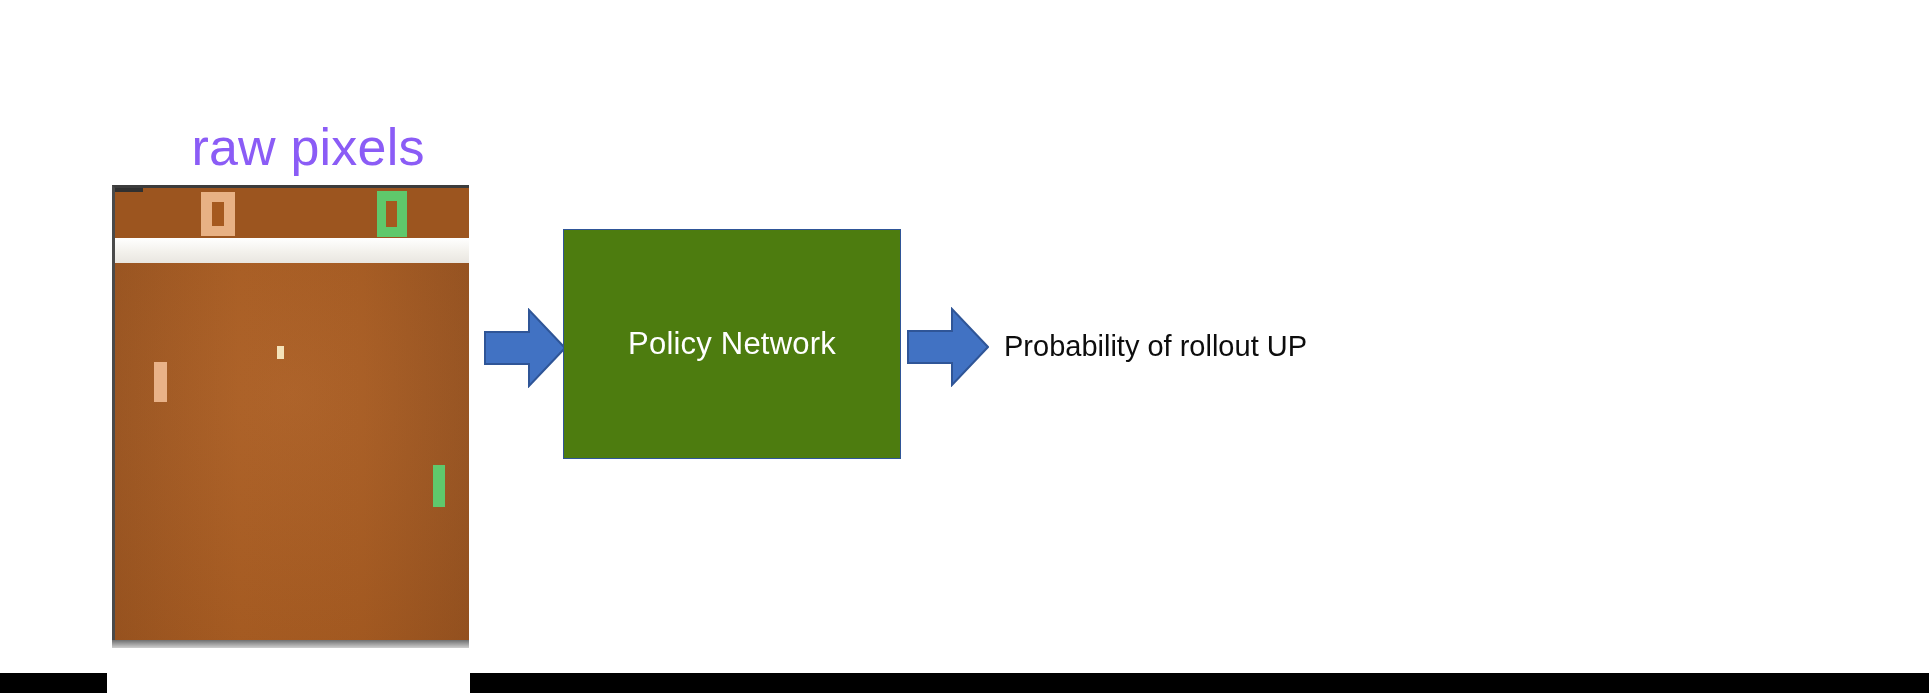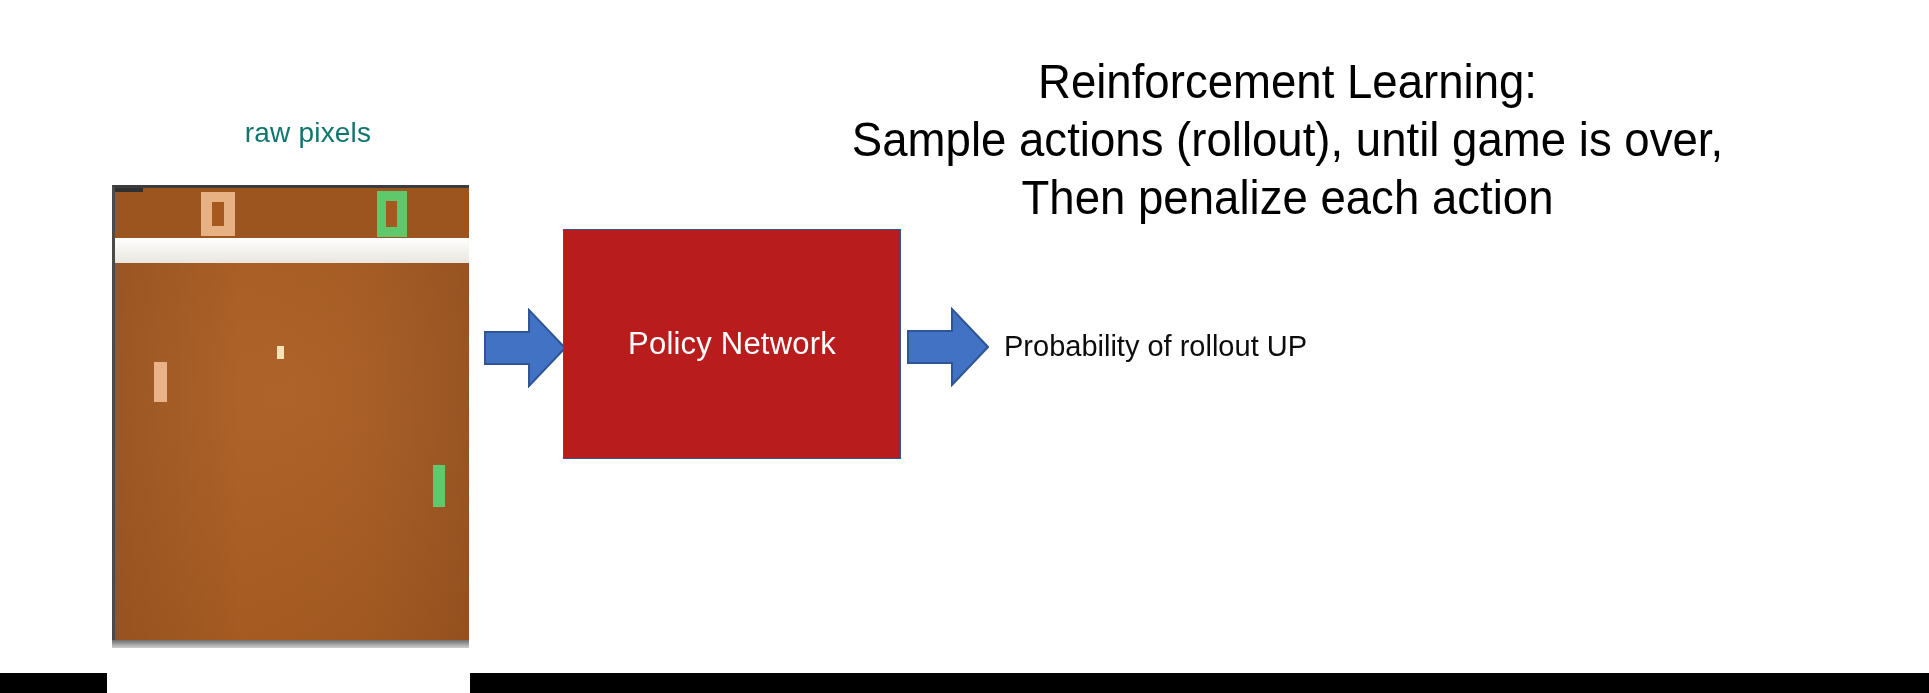--- a/index.html
+++ b/index.html
@@ -22,22 +22,22 @@
     background: #ffffff;
   }
 
   
   #raw-pixels-label {
     position: absolute;
     left: 148px; top: 117px;
     width: 320px;
     text-align: center;
     font-family: "Liberation Sans", sans-serif;
-    font-size: 28px;
-    color: #0f766e;
+    font-size: 52px;
+    color: #8b5cf6;
     letter-spacing: 0.2px;
     white-space: nowrap;
   }
 
   
   #pong-screenshot {
     position: absolute;
     left: 112px; top: 185px;
     width: 357px; height: 462px;
     background: #a5591f;
@@ -137,21 +137,21 @@
   .block-arrow svg { display: block; }
 
   #arrow-input  { left: 484px; top: 308px; width: 82px; height: 80px; }
   #arrow-output { left: 907px; top: 307px; width: 82px; height: 80px; }
 
   
   #policy-network-box {
     position: absolute;
     left: 563px; top: 229px;
     width: 338px; height: 230px;
-    background: #b91c1c;
+    background: #4d7c0f;
     border: 1px solid #2f5597;
     display: flex;
     align-items: center;
     justify-content: center;
   }
   #policy-network-label {
     font-family: "Liberation Sans", sans-serif;
     font-size: 31px;
     color: #ffffff;
     white-space: nowrap;
@@ -197,25 +197,20 @@
     left: 470px; top: 673px;
     width: 1459px; height: 20px;
     background: #000000;
   }
 </style>
 </head>
 <body>
 
 <div id="slide">
 
-  <div id="heading-block">
-    <div class="heading-line">Reinforcement Learning:</div>
-    <div class="heading-line">Sample actions (rollout), until game is over,</div>
-    <div class="heading-line">Then penalize each action</div>
-  </div>
 
   <div id="raw-pixels-label">raw pixels</div>
 
   <div id="pong-screenshot">
     <div id="pong-inner"></div>
     <div id="pong-score-band"></div>
     <div id="pong-top-tick"></div>
     <div id="pong-score-left"></div>
     <div id="pong-score-right"></div>
     <div id="pong-divider"></div>

